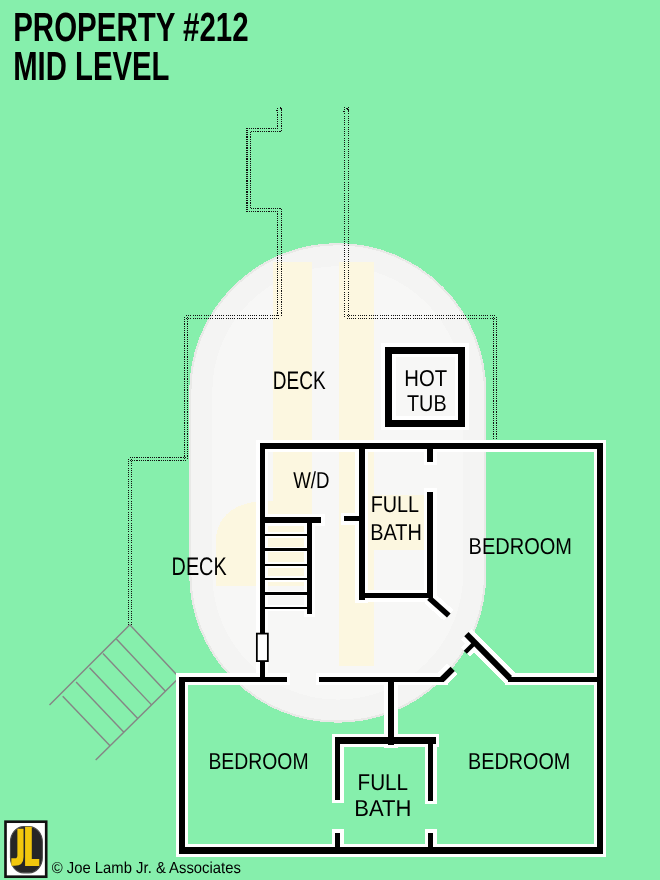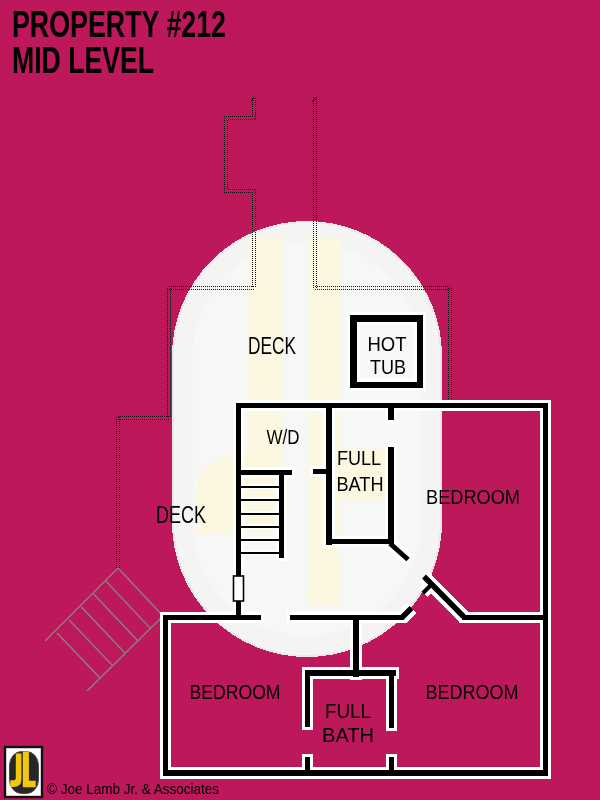--- a/index.html
+++ b/index.html
@@ -1,16 +1,16 @@
 <!DOCTYPE html>
 <html><head>
 <meta charset="utf-8">
 <style>
 html,body{margin:0;padding:0;background:#fff;}
-#page{position:relative;width:600px;height:800px;background:#be185d;overflow:hidden;
+#page{position:relative;width:600px;height:800px;background:#86efac;overflow:hidden;
 font-family:"Liberation Sans",sans-serif;}
 svg text{font-family:"Liberation Sans",sans-serif;fill:#000;}
 </style>
 </head>
 <body>
 
 <div id="page">
 <svg width="600" height="800" viewBox="0 0 600 800" shape-rendering="crispEdges">
 
   <g>

